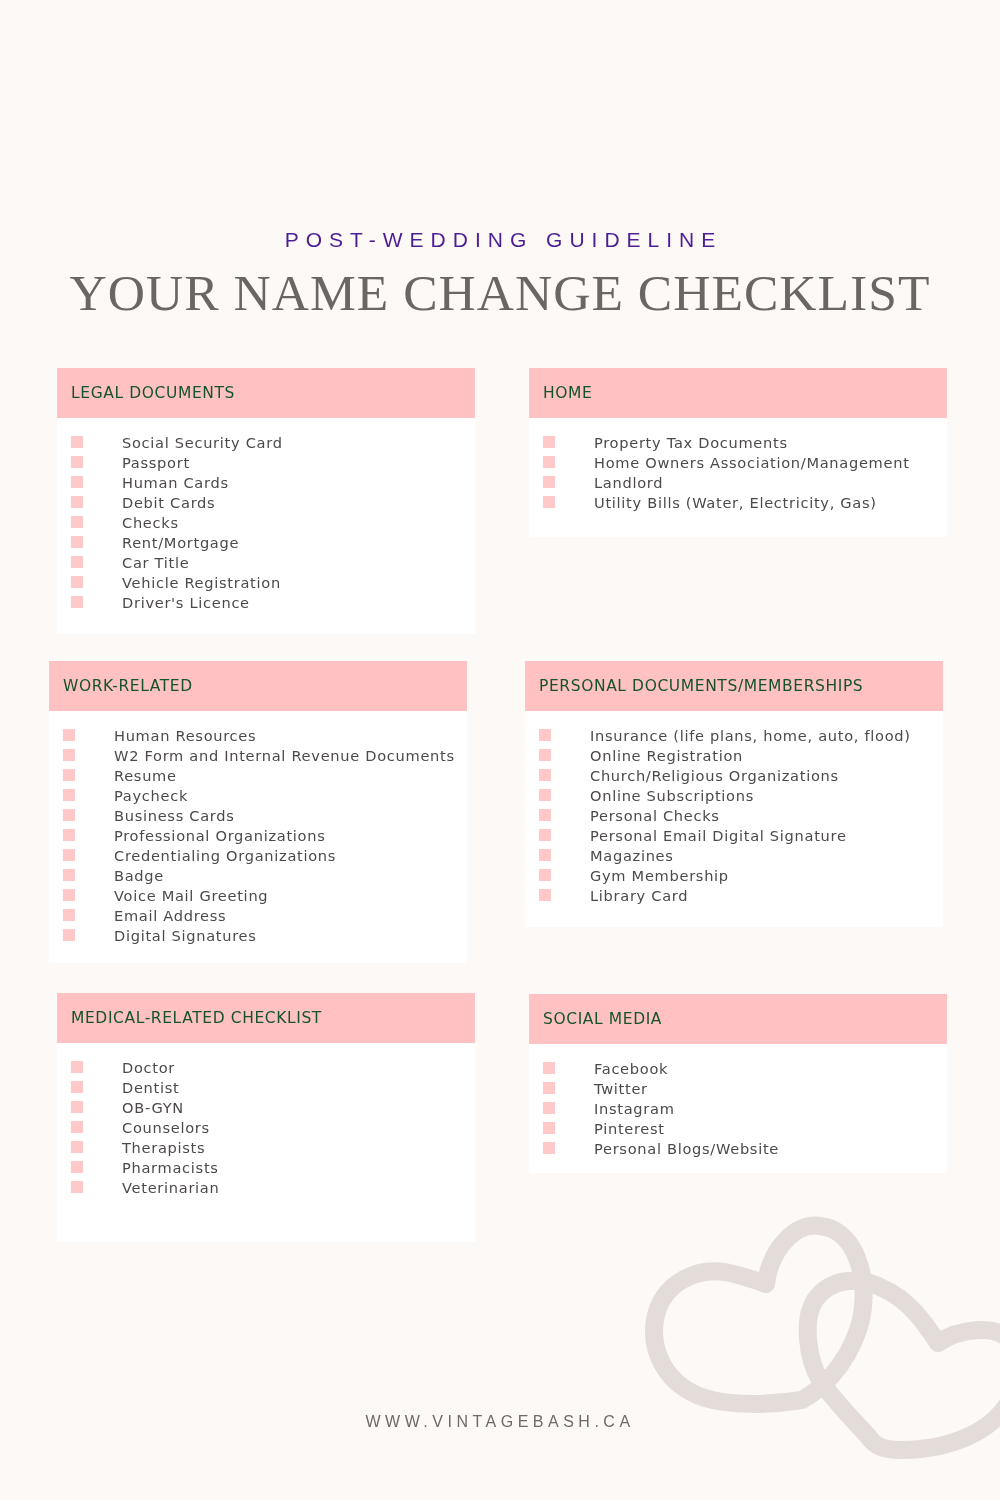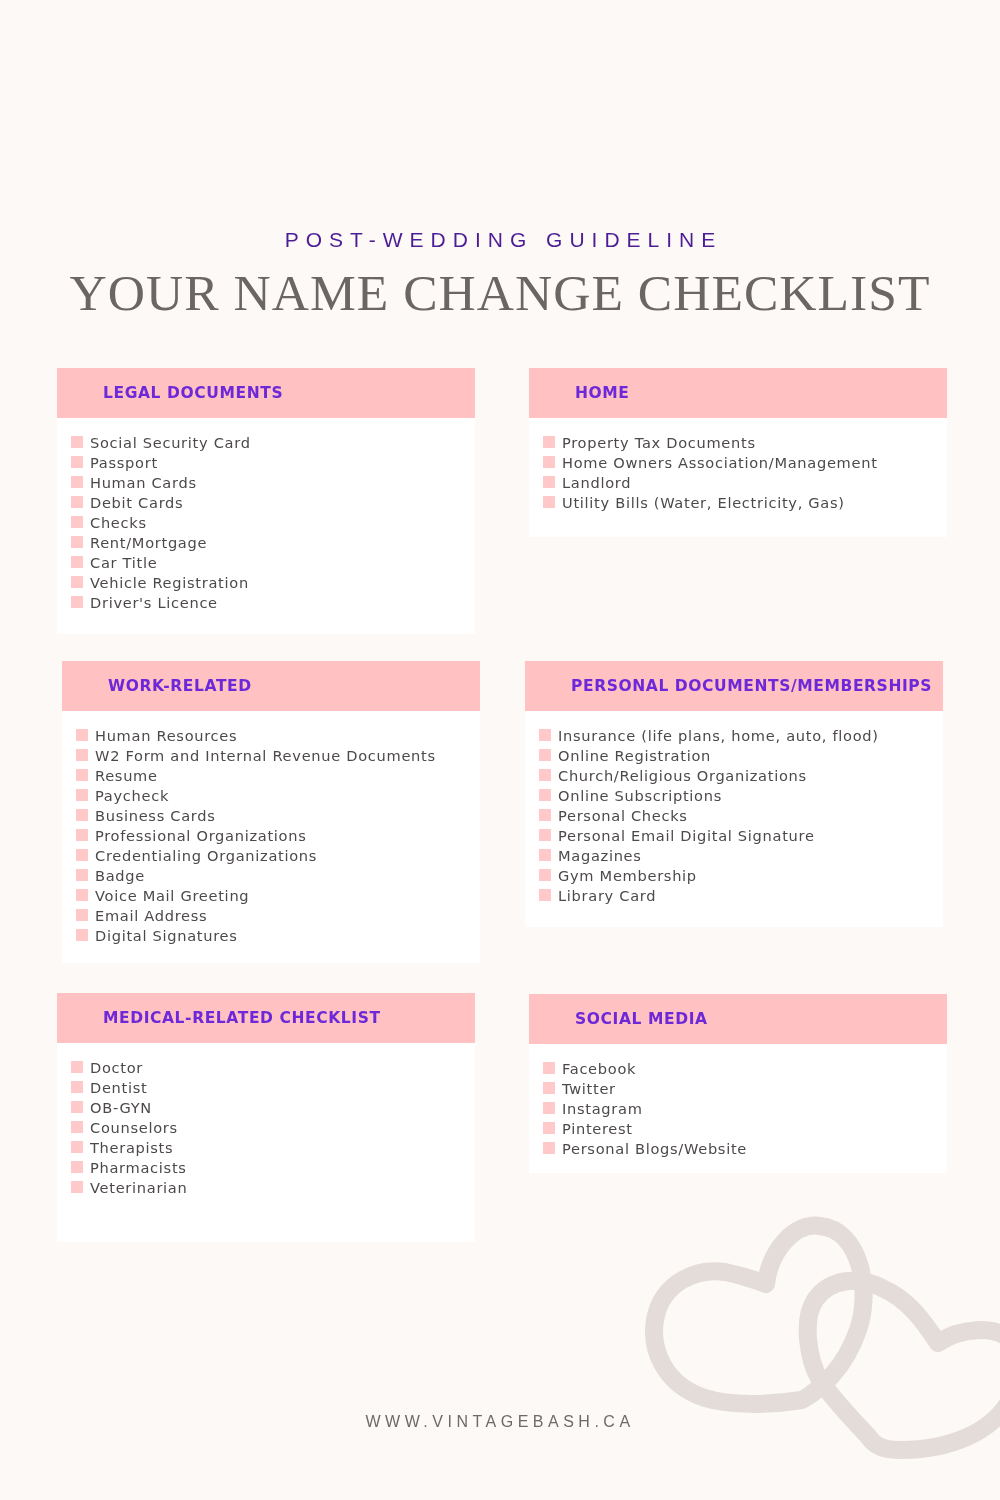--- a/index.html
+++ b/index.html
@@ -37,36 +37,36 @@
     }
     .card-header {
       background: #ffc1c1;
       height: 50px;
       display: flex;
       align-items: center;
       padding-left: 14px;
     }
     .card-header span {
       font-family: "DejaVu Sans", sans-serif;
-      font-weight: bold;
+      font-weight: normal;
       font-size: 15.5px;
       letter-spacing: 0.6px;
-      color: #6d28d9;
-      margin-left: 32px;
+      color: #14532d;
     }
     .card ul { list-style: none; padding: 14px 0 0 14px; }
     .card li {
       display: flex;
       align-items: center;
       height: 20px;
       font-family: "DejaVu Sans", sans-serif;
       font-size: 14.6px;
       letter-spacing: 0.7px;
       color: #4d4949;
       white-space: nowrap;
+      gap: 32px;
     }
     .box {
       display: inline-block;
       width: 12px; height: 12px;
       background: #ffc9c9;
       margin-right: 7px;
       flex: 0 0 12px;
     }
     .footer {
       position: absolute;
@@ -146,21 +146,21 @@
         <span class="box"></span>
         <span>Landlord</span>
       </li>
       <li>
         <span class="box"></span>
         <span>Utility Bills (Water, Electricity, Gas)</span>
       </li>
     </ul>
 </div>
 
-<div class="card" style="left:62px; top:661px; width:418px; height:302px;text-align:right;">
+<div class="card" style="left:49px; top:661px; width:418px; height:302px;text-align:right;">
   <div class="card-header">
       <span>WORK-RELATED</span>
     </div>
   <ul>
       <li>
         <span class="box"></span>
         <span>Human Resources</span>
       </li>
       <li>
         <span class="box"></span>

